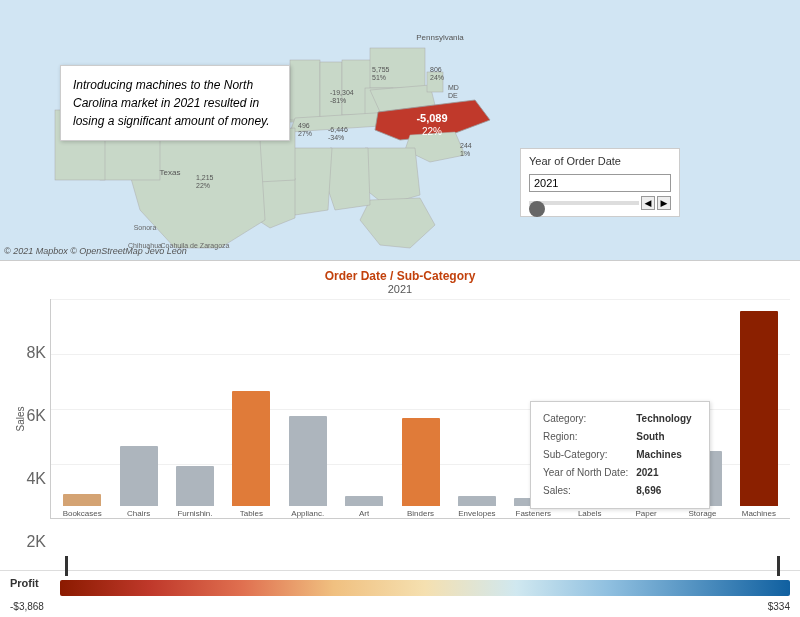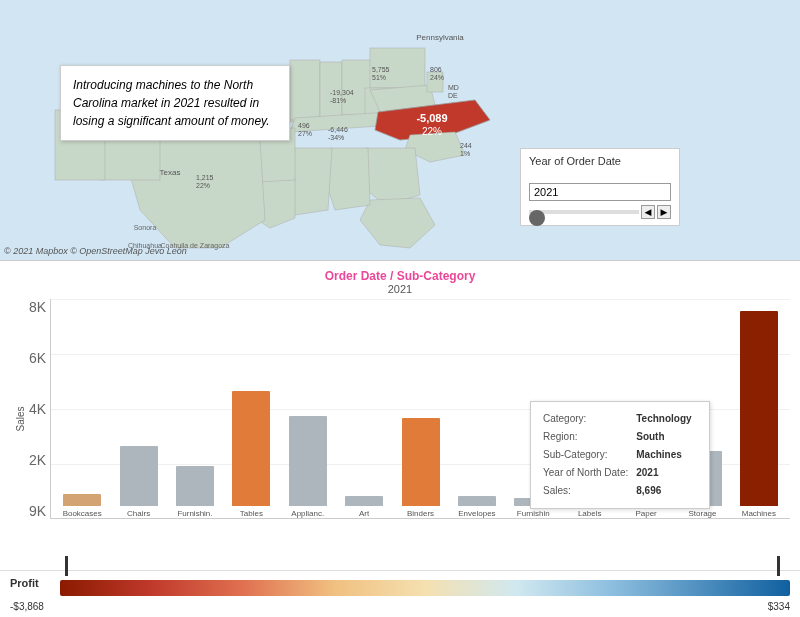--- a/index.html
+++ b/index.html
@@ -46,21 +46,21 @@
       border: 1px solid #ccc;
       padding: 6px 8px;
       font-size: 11px;
       width: 160px;
       z-index: 10;
     }
     .year-filter label {
       font-size: 11px;
       color: #333;
       display: block;
-      margin-bottom: 16px;
+      margin-bottom: 7px;
     }
     .year-filter input {
       width: 100%;
       border: 1px solid #999;
       padding: 2px 4px;
       font-size: 11px;
       margin-bottom: 4px;
     }
     .year-filter .slider-row {
       display: flex;
@@ -107,21 +107,21 @@
       height: 310px;
       background: #fff;
       border-top: 1px solid #ccc;
       position: relative;
       padding: 8px 0 0 0;
     }
 
     .chart-title {
       text-align: center;
       font-size: 12px;
-      color: #ec4899;
+      color: #c2410c;
       font-weight: bold;
     }
     .chart-subtitle {
       text-align: center;
       font-size: 11px;
       color: #555;
       margin-bottom: 4px;
     }
 
     .chart-area {
@@ -139,22 +139,23 @@
       top: 0;
       bottom: 20px;
       width: 40px;
       display: flex;
       flex-direction: column;
       justify-content: space-between;
       align-items: flex-end;
       padding-right: 4px;
     }
     .y-axis span {
-      font-size: 14px;
+      font-size: 16px;
       color: #666;
+      margin-top: 45px;
     }
 
     .bars-container {
       display: flex;
       align-items: flex-end;
       flex: 1;
       height: 220px;
       border-left: 1px solid #ccc;
       border-bottom: 1px solid #ccc;
       padding: 0 4px;
@@ -435,21 +436,21 @@
         <div class="bar-group">
           <div class="bar" style="height: 88px; background: rgb(224, 123, 57);"></div>
           <div class="bar-label">Binders</div>
         </div>
         <div class="bar-group">
           <div class="bar" style="height: 10px; background: rgb(173, 181, 189);"></div>
           <div class="bar-label">Envelopes</div>
         </div>
         <div class="bar-group">
           <div class="bar" style="height: 8px; background: rgb(173, 181, 189);"></div>
-          <div class="bar-label">Furnishin</div>
+          <div class="bar-label">Fasteners</div>
         </div>
         <div class="bar-group">
           <div class="bar" style="height: 8px; background: rgb(173, 181, 189);"></div>
           <div class="bar-label">Labels</div>
         </div>
         <div class="bar-group">
           <div class="bar" style="height: 45px; background: rgb(135, 178, 208);"></div>
           <div class="bar-label">Paper</div>
         </div>
         <div class="bar-group">

